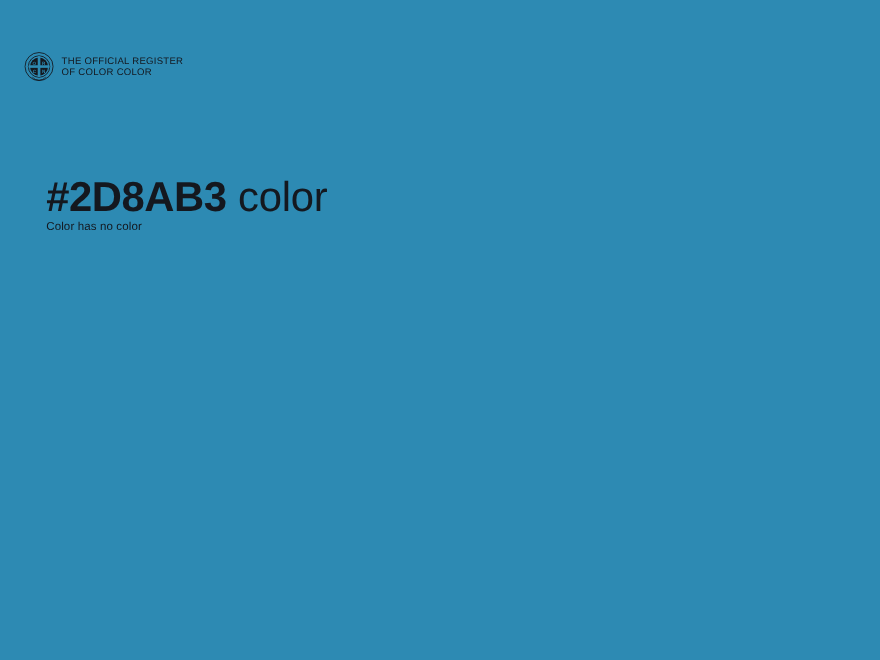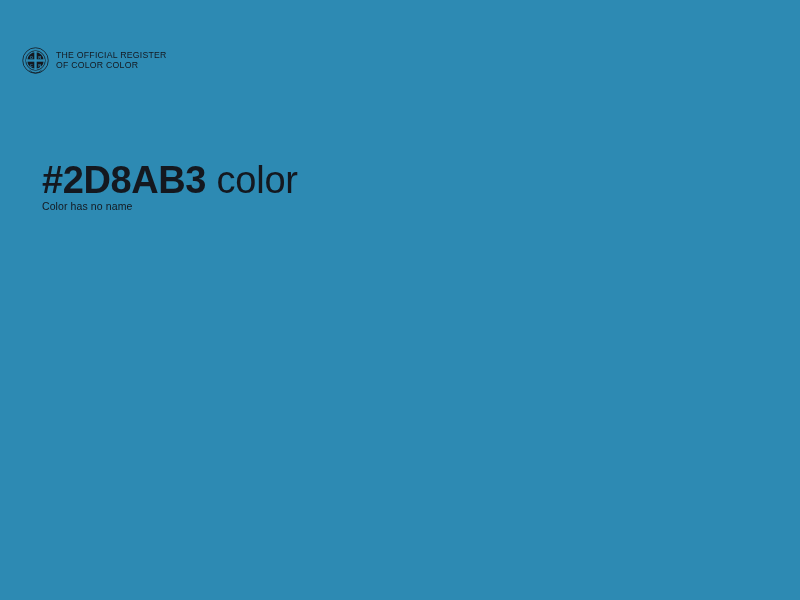--- a/index.html
+++ b/index.html
@@ -122,16 +122,16 @@
         </svg>
       </span>
       <span class="masthead-text">
         <span class="masthead-line">THE OFFICIAL REGISTER</span>
         <span class="masthead-line">OF COLOR COLOR</span>
       </span>
     </div>
 
     <h1 class="headline"><span class="hex">#2D8AB3</span><span class="word">&nbsp;</span><span class="word">color</span></h1>
 
-    <div class="subline">Color has no name</div>
+    <div class="subline">Color has no color</div>
 
   </div>
 </div>
 
 </body></html>

